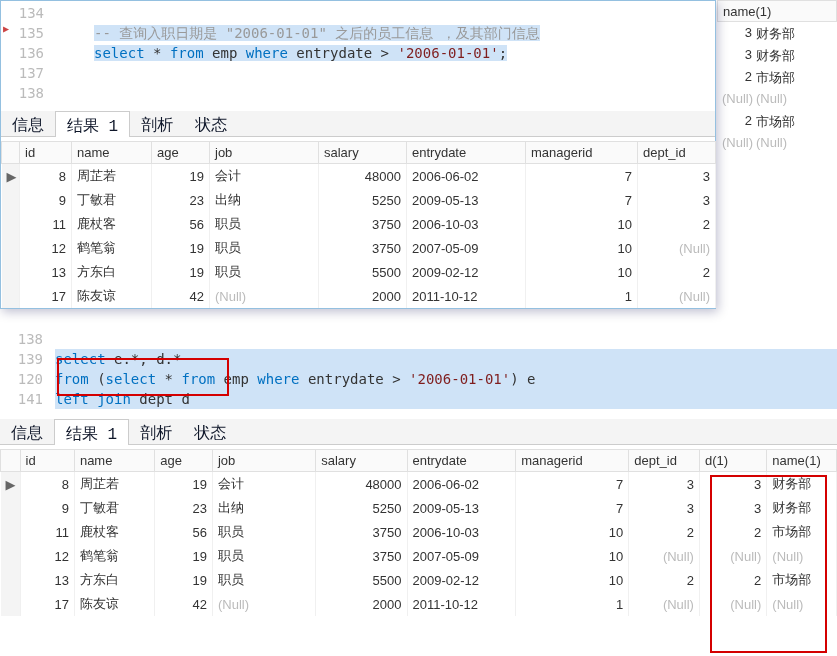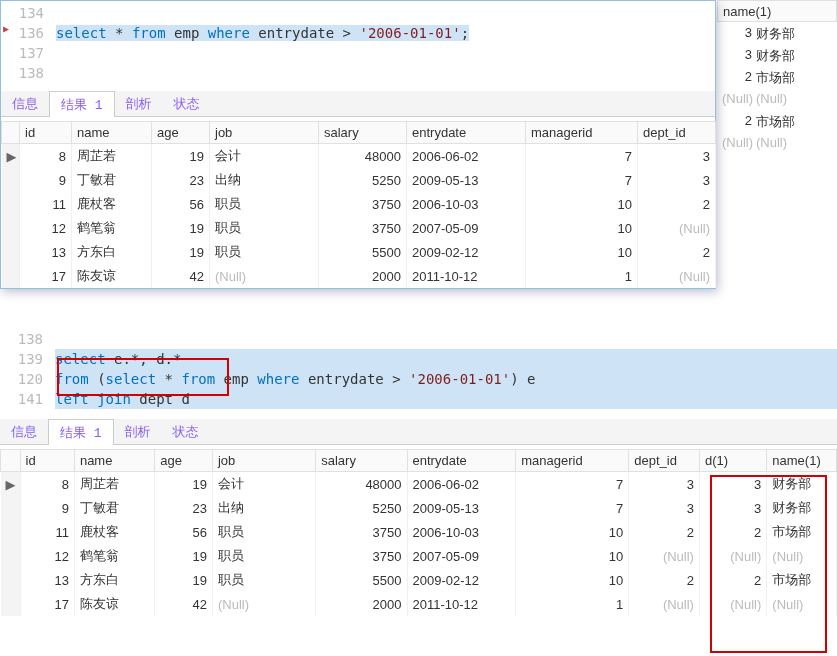--- a/index.html
+++ b/index.html
@@ -1,26 +1,26 @@
 <!DOCTYPE html>
 <html><head>
 <meta charset="utf-8">
 <style>
   * { margin:0; padding:0; box-sizing:border-box; }
   body { font-family:"Microsoft YaHei",Arial,sans-serif; font-size:12px; color:#333; background:#fff; width:837px; height:656px; overflow:hidden; position:relative; }
   .code { font-family:Consolas,monospace; font-size:14px; background:#fff; padding:2px 0 8px 0; }
-  .code .line { display:flex; height:20px; line-height:20px; }
+  .code .line { display:flex; height:20px; line-height:20px;gap:38px; }
   .gutter { width:55px; text-align:right; padding-right:12px; color:#bbb; user-select:none; }
   .ln-content { flex:1; white-space:pre; }
   .comment { color:#999; }
   .kw { color:#0070c1; }
   .str { color:#7f1d1d; }
   .hl { background:#cfe3f7; }
   .tabs { display:flex; border-bottom:1px solid #ccc; height:26px; background:#f4f4f4; }
-  .tab { padding:4px 11px; font-size:13px; color:#8b5cf6; background:transparent; position:relative; }
+  .tab { padding:4px 11px; font-size:16px; color:#0f172a; background:transparent; position:relative; }
   .tab.active { background:#fff; border-top:1px solid #ccc; border-left:1px solid #ccc; border-right:1px solid #ccc; margin-bottom:-1px;font-family:Liberation Mono, monospace; }
   .table-wrap { background:#fff; padding-top:4px; }
   .tbl { border-collapse:collapse; width:100%; table-layout:fixed; font-size:13px; }
   .tbl th { text-align:left; font-weight:normal; color:#333; padding:3px 5px; border:1px solid #e0e0e0; background:#fafafa; height:22px; white-space:nowrap; overflow:hidden;margin-left:44px; }
   .tbl td { padding:3px 5px; border-right:1px solid #f0f0f0; height:22px; white-space:nowrap; overflow:hidden; }
   .tbl td.num { text-align:right; }
   .row-handle { width:18px; background:#f4f4f4; border-right:1px solid #ccc; text-align:center; color:#666; }
   .null { color:#bbb; }
   .panel1 { position:absolute; left:0; top:0; width:716px; background:#fff; border:1px solid #94c0e0; box-shadow:2px 3px 10px rgba(0,0,70,.25); z-index:10; }
   .panel-bg { position:absolute; left:0; top:0; width:837px; height:656px; }
@@ -213,20 +213,24 @@
 </div>
 
 <div class="panel1">
   <div class="code" style="position:relative;">
     <span class="bp-mark" style="top:22px;">▶</span>
     <div class="line">
         <span class="gutter">134</span>
         <span class="ln-content"></span>
       </div>
     <div class="line">
+        <span class="gutter">135</span>
+        <span class="ln-content"><span class="comment hl">-- 查询入职日期是 "2006-01-01" 之后的员工信息 ，及其部门信息</span></span>
+      </div>
+    <div class="line">
         <span class="gutter">136</span>
         <span class="ln-content"><span class="hl"><span class="kw">select</span><span> * </span><span class="kw">from</span><span> emp </span><span class="kw">where</span><span> entrydate &gt; </span><span class="str">'2006-01-01'</span><span>;</span></span></span>
       </div>
     <div class="line">
         <span class="gutter">137</span>
         <span class="ln-content"></span>
       </div>
     <div class="line">
         <span class="gutter">138</span>
         <span class="ln-content"></span>

